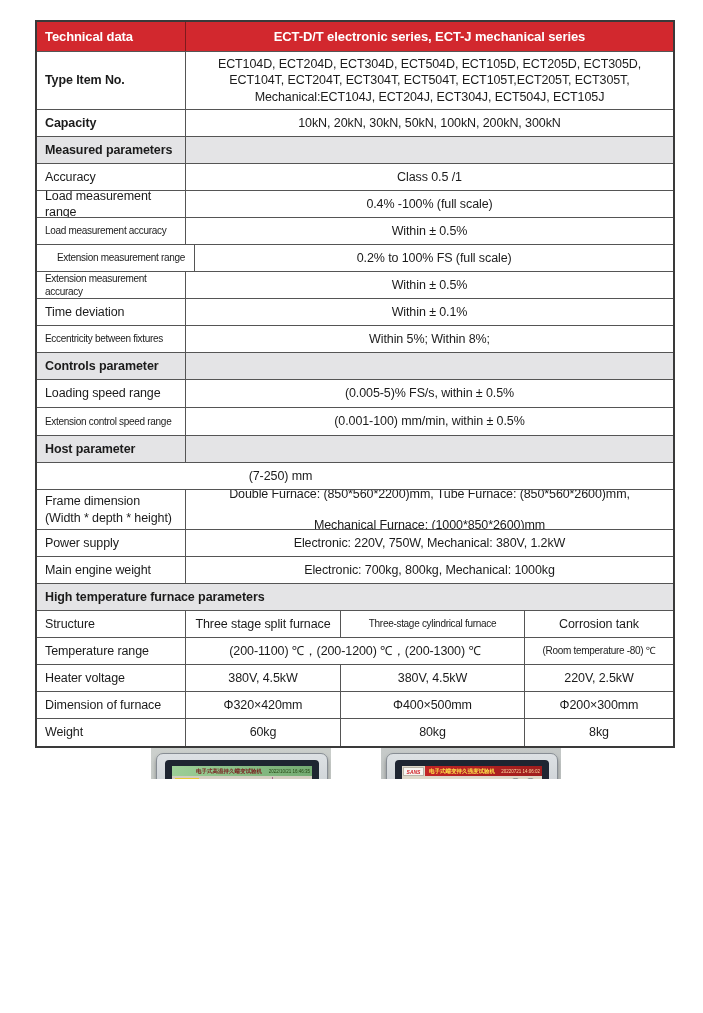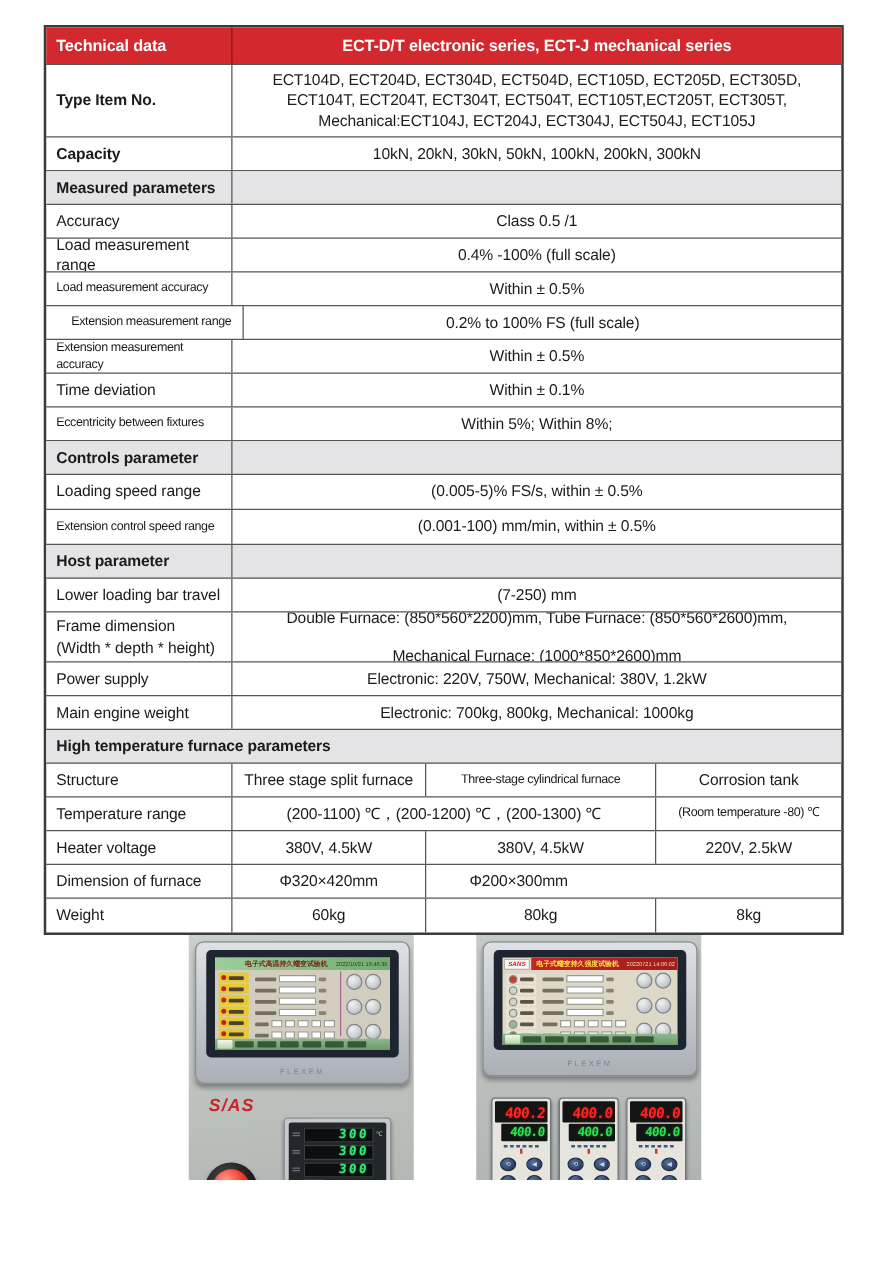--- a/index.html
+++ b/index.html
@@ -1,16 +1,16 @@
 <!DOCTYPE html>
 <html><head>
 <meta charset="utf-8">
 <style>
   html,body{margin:0;padding:0;background:#fff;}
-  #root{position:relative;width:703px;height:944px;background:#fff;overflow:hidden;
+  #root{position:relative;width:703px;height:779px;background:#fff;overflow:hidden;
         font-family:"Liberation Sans",sans-serif;color:#1b1b1b;}
   
   #spec-table{position:absolute;left:35px;top:20px;width:636px;border:2px solid #3a3a3a;box-sizing:content-box;background:#fff;}
   .t-row{display:flex;box-sizing:border-box;border-bottom:1px solid #555;}
   .t-row:last-child{border-bottom:none;}
   .t-cell{box-sizing:border-box;border-right:1px solid #555;display:flex;flex-direction:column;
           justify-content:center;align-items:center;text-align:center;font-size:12.5px;line-height:1.32;
           letter-spacing:-0.1px;overflow:hidden;}
   .t-cell:last-child{border-right:none;}
   .t-cell.lab{align-items:flex-start;text-align:left;padding-left:8px;padding-right:2px;}
@@ -140,21 +140,20 @@
       </div>
       <div class="t-row data" style="height: 28px;">
         <div class="t-cell lab sm" style="width: 149px;">Extension control speed range</div>
         <div class="t-cell" style="width: 487px;">(0.001-100) mm/min, within ± 0.5%</div>
       </div>
       <div class="t-row section" style="height: 27px;">
         <div class="t-cell lab b" style="width: 149px;">Host parameter</div>
         <div class="t-cell" style="width: 487px;"></div>
       </div>
       <div class="t-row data" style="height: 27px;">
-        <div class="t-cell lab" style="width: 149px;">Lower loading bar travel</div>
         <div class="t-cell" style="width: 487px;">(7-250) mm</div>
       </div>
       <div class="t-row data" style="height: 40px;">
         <div class="t-cell lab" style="width: 149px;">
           <div>Frame dimension</div>
           <div>(Width * depth * height)</div>
         </div>
         <div class="t-cell" style="width: 487px; gap: 14px;">
           <div>Double Furnace: (850*560*2200)mm, Tube Furnace: (850*560*2600)mm,</div>
           <div>Mechanical Furnace: (1000*850*2600)mm</div>
@@ -184,20 +183,21 @@
       </div>
       <div class="t-row data" style="height: 27px;">
         <div class="t-cell lab" style="width: 149px;">Heater voltage</div>
         <div class="t-cell" style="width: 155px;">380V, 4.5kW</div>
         <div class="t-cell" style="width: 184px;">380V, 4.5kW</div>
         <div class="t-cell" style="width: 148px;">220V, 2.5kW</div>
       </div>
       <div class="t-row data" style="height: 27px;">
         <div class="t-cell lab" style="width: 149px;">Dimension of furnace</div>
         <div class="t-cell" style="width: 155px;">Φ320×420mm</div>
+        <div class="t-cell" style="width: 184px;">Φ400×500mm</div>
         <div class="t-cell" style="width: 148px;">Φ200×300mm</div>
       </div>
       <div class="t-row data" style="height: 27px;">
         <div class="t-cell lab" style="width: 149px;">Weight</div>
         <div class="t-cell" style="width: 155px;">60kg</div>
         <div class="t-cell" style="width: 184px;">80kg</div>
         <div class="t-cell" style="width: 148px;">8kg</div>
       </div>
     </div>
 

